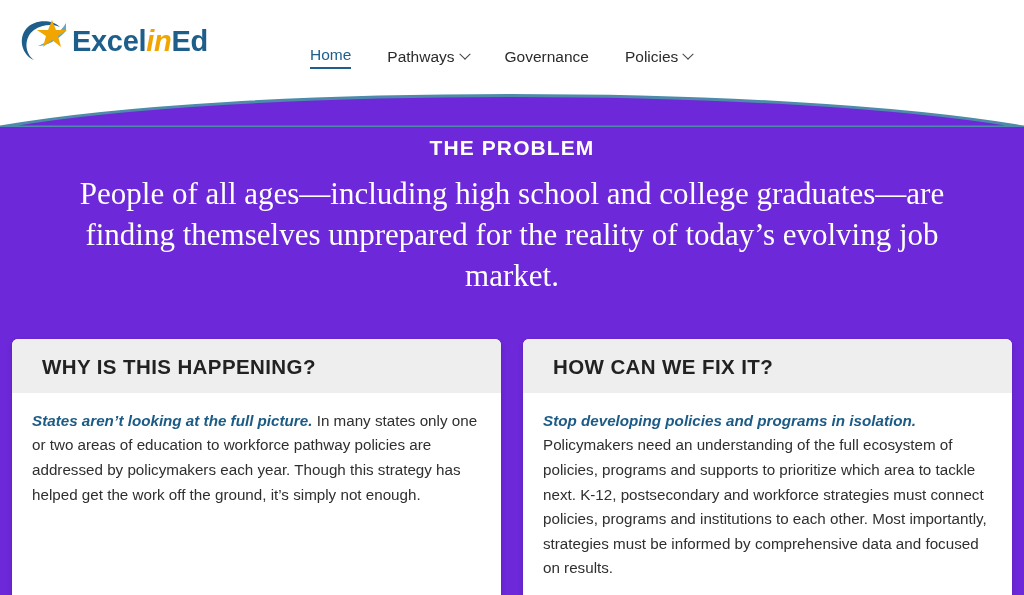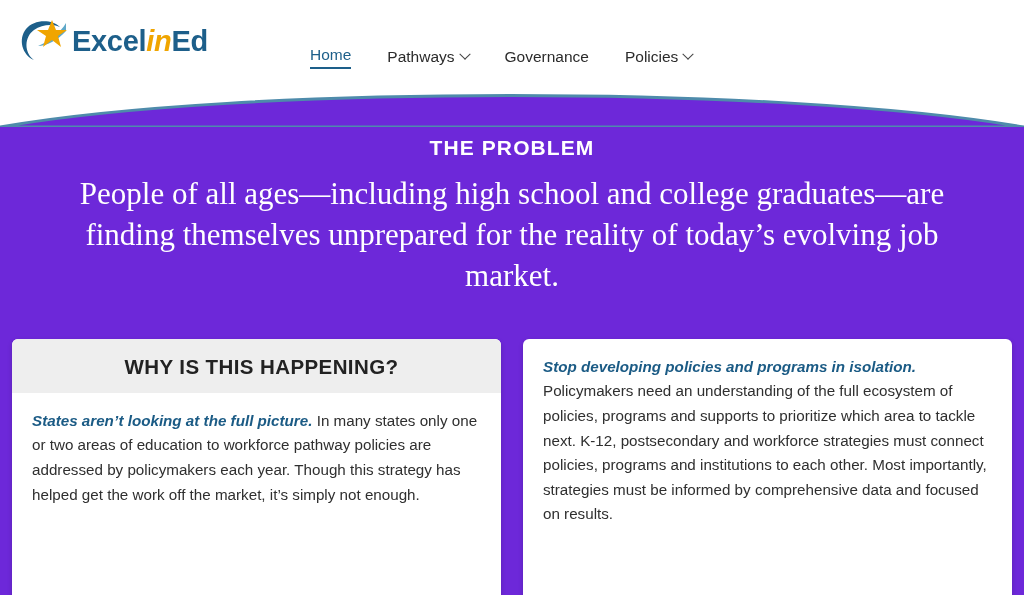--- a/index.html
+++ b/index.html
@@ -136,21 +136,20 @@
     overflow: hidden;
     min-height: 278px;
   }
   .card-header {
     background: #eeeeee;
     padding: 16px 20px 14px 30px;
     font-size: 20.5px;
     font-weight: bold;
     color: #222222;
     letter-spacing: 0.4px;
-    text-align: center;
   }
   .card-body {
     padding: 16px 20px 22px 20px;
     font-size: 15.2px;
     line-height: 1.62;
     color: #2f2f2f;
   }
   .card-lead {
     color: #1b5b85;
     font-weight: bold;
@@ -204,24 +203,25 @@
   <div class="banner-inner">
     <div class="problem-kicker">THE PROBLEM</div>
     <h1 class="problem-statement">People of all ages—including high school and college graduates—are finding themselves unprepared for the reality of today’s evolving job market.</h1>
   </div>
 
   <div class="cards">
 
     <div class="card">
       <div class="card-header">WHY IS THIS HAPPENING?</div>
       <div class="card-body">
-        <span class="card-lead">States aren’t looking at the full picture.</span><span> In many states only one or two areas of education to workforce pathway policies are addressed by policymakers each year. Though this strategy has helped get the work off the market, it’s simply not enough.</span>
+        <span class="card-lead">States aren’t looking at the full picture.</span><span> In many states only one or two areas of education to workforce pathway policies are addressed by policymakers each year. Though this strategy has helped get the work off the ground, it’s simply not enough.</span>
       </div>
     </div>
 
     <div class="card">
+      <div class="card-header">HOW CAN WE FIX IT?</div>
       <div class="card-body">
         <span class="card-lead">Stop developing policies and programs in isolation.</span><span> Policymakers need an understanding of the full ecosystem of policies, programs and supports to prioritize which area to tackle next. K-12, postsecondary and workforce strategies must connect policies, programs and institutions to each other. Most importantly, strategies must be informed by comprehensive data and focused on results.</span>
       </div>
     </div>
 
   </div>
 </section>
 
 </body></html>

